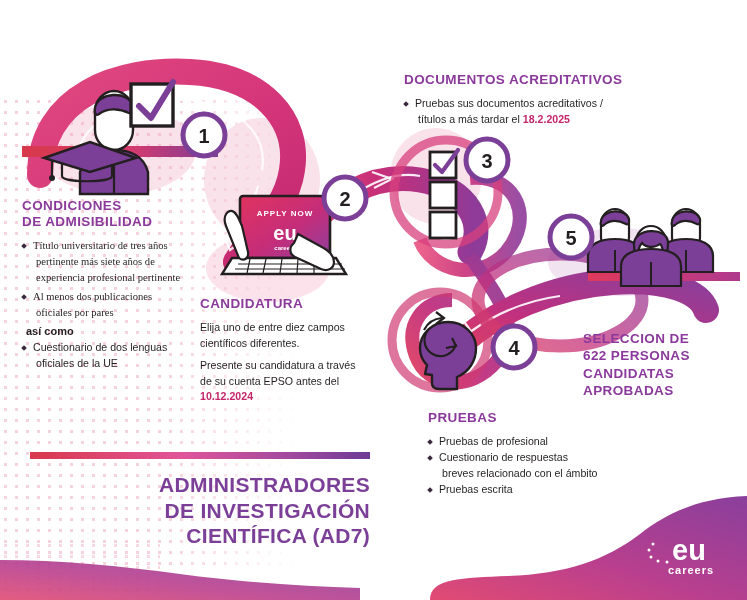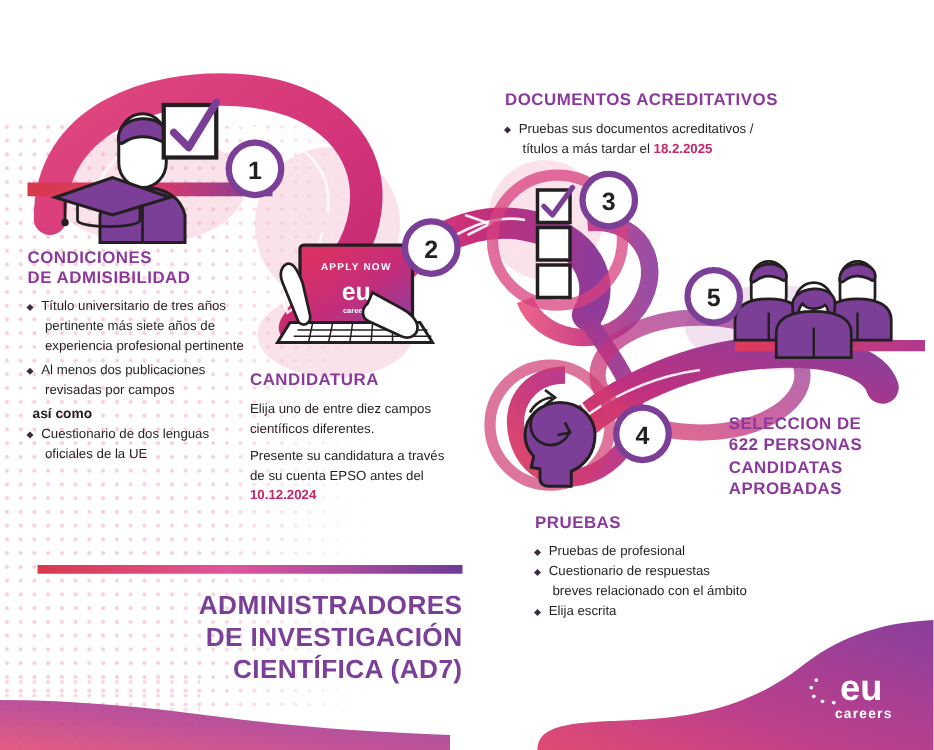--- a/index.html
+++ b/index.html
@@ -253,26 +253,26 @@
     <path d="M747,600 L747,496 C700,498 668,512 640,534 C606,560 566,574 508,576
              C462,578 430,578 430,600 z" fill="url(#gWave)"></path>
     <path d="M0,600 L0,560 C60,560 120,566 180,574 C240,582 300,586 360,588 L360,600 z" fill="url(#gWave)" opacity=".9"></path>
   </svg>
 
   <div class="block" style="left:22px;top:198px;width:196px;">
     <div class="h big">
       <div>CONDICIONES</div>
       <div>DE ADMISIBILIDAD</div>
     </div>
-    <ul class="bullets" style="margin-top:8px;">
+    <ul class="bullets" style="margin-top:8px;font-family:Liberation Serif, serif;">
       <li>Título universitario de tres años</li>
       <li class="cont">pertinente más siete años de</li>
       <li class="cont">experiencia profesional pertinente</li>
       <li style="margin-top:4px;">Al menos dos publicaciones</li>
-      <li class="cont">revisadas por campos</li>
+      <li class="cont">oficiales por pares</li>
     </ul>
     <div class="sub">así como</div>
     <ul class="bullets">
       <li>Cuestionario de dos lenguas</li>
       <li class="cont">oficiales de la UE</li>
     </ul>
   </div>
 
   <div class="block" style="left:200px;top:296px;width:160px;">
     <div class="h big">CANDIDATURA</div>
@@ -293,21 +293,21 @@
       </li>
     </ul>
   </div>
 
   <div class="block" style="left:428px;top:410px;width:210px;">
     <div class="h big">PRUEBAS</div>
     <ul class="bullets" style="margin-top:8px;">
       <li>Pruebas de profesional</li>
       <li>Cuestionario de respuestas</li>
       <li class="cont">breves relacionado con el ámbito</li>
-      <li>Elija escrita</li>
+      <li>Pruebas escrita</li>
     </ul>
   </div>
 
   <div class="block" style="left:583px;top:330px;width:160px;">
     <div class="h big" style="line-height:1.28;">
       <div>SELECCION DE</div>
       <div>622 PERSONAS</div>
       <div>CANDIDATAS</div>
       <div>APROBADAS</div>
     </div>

